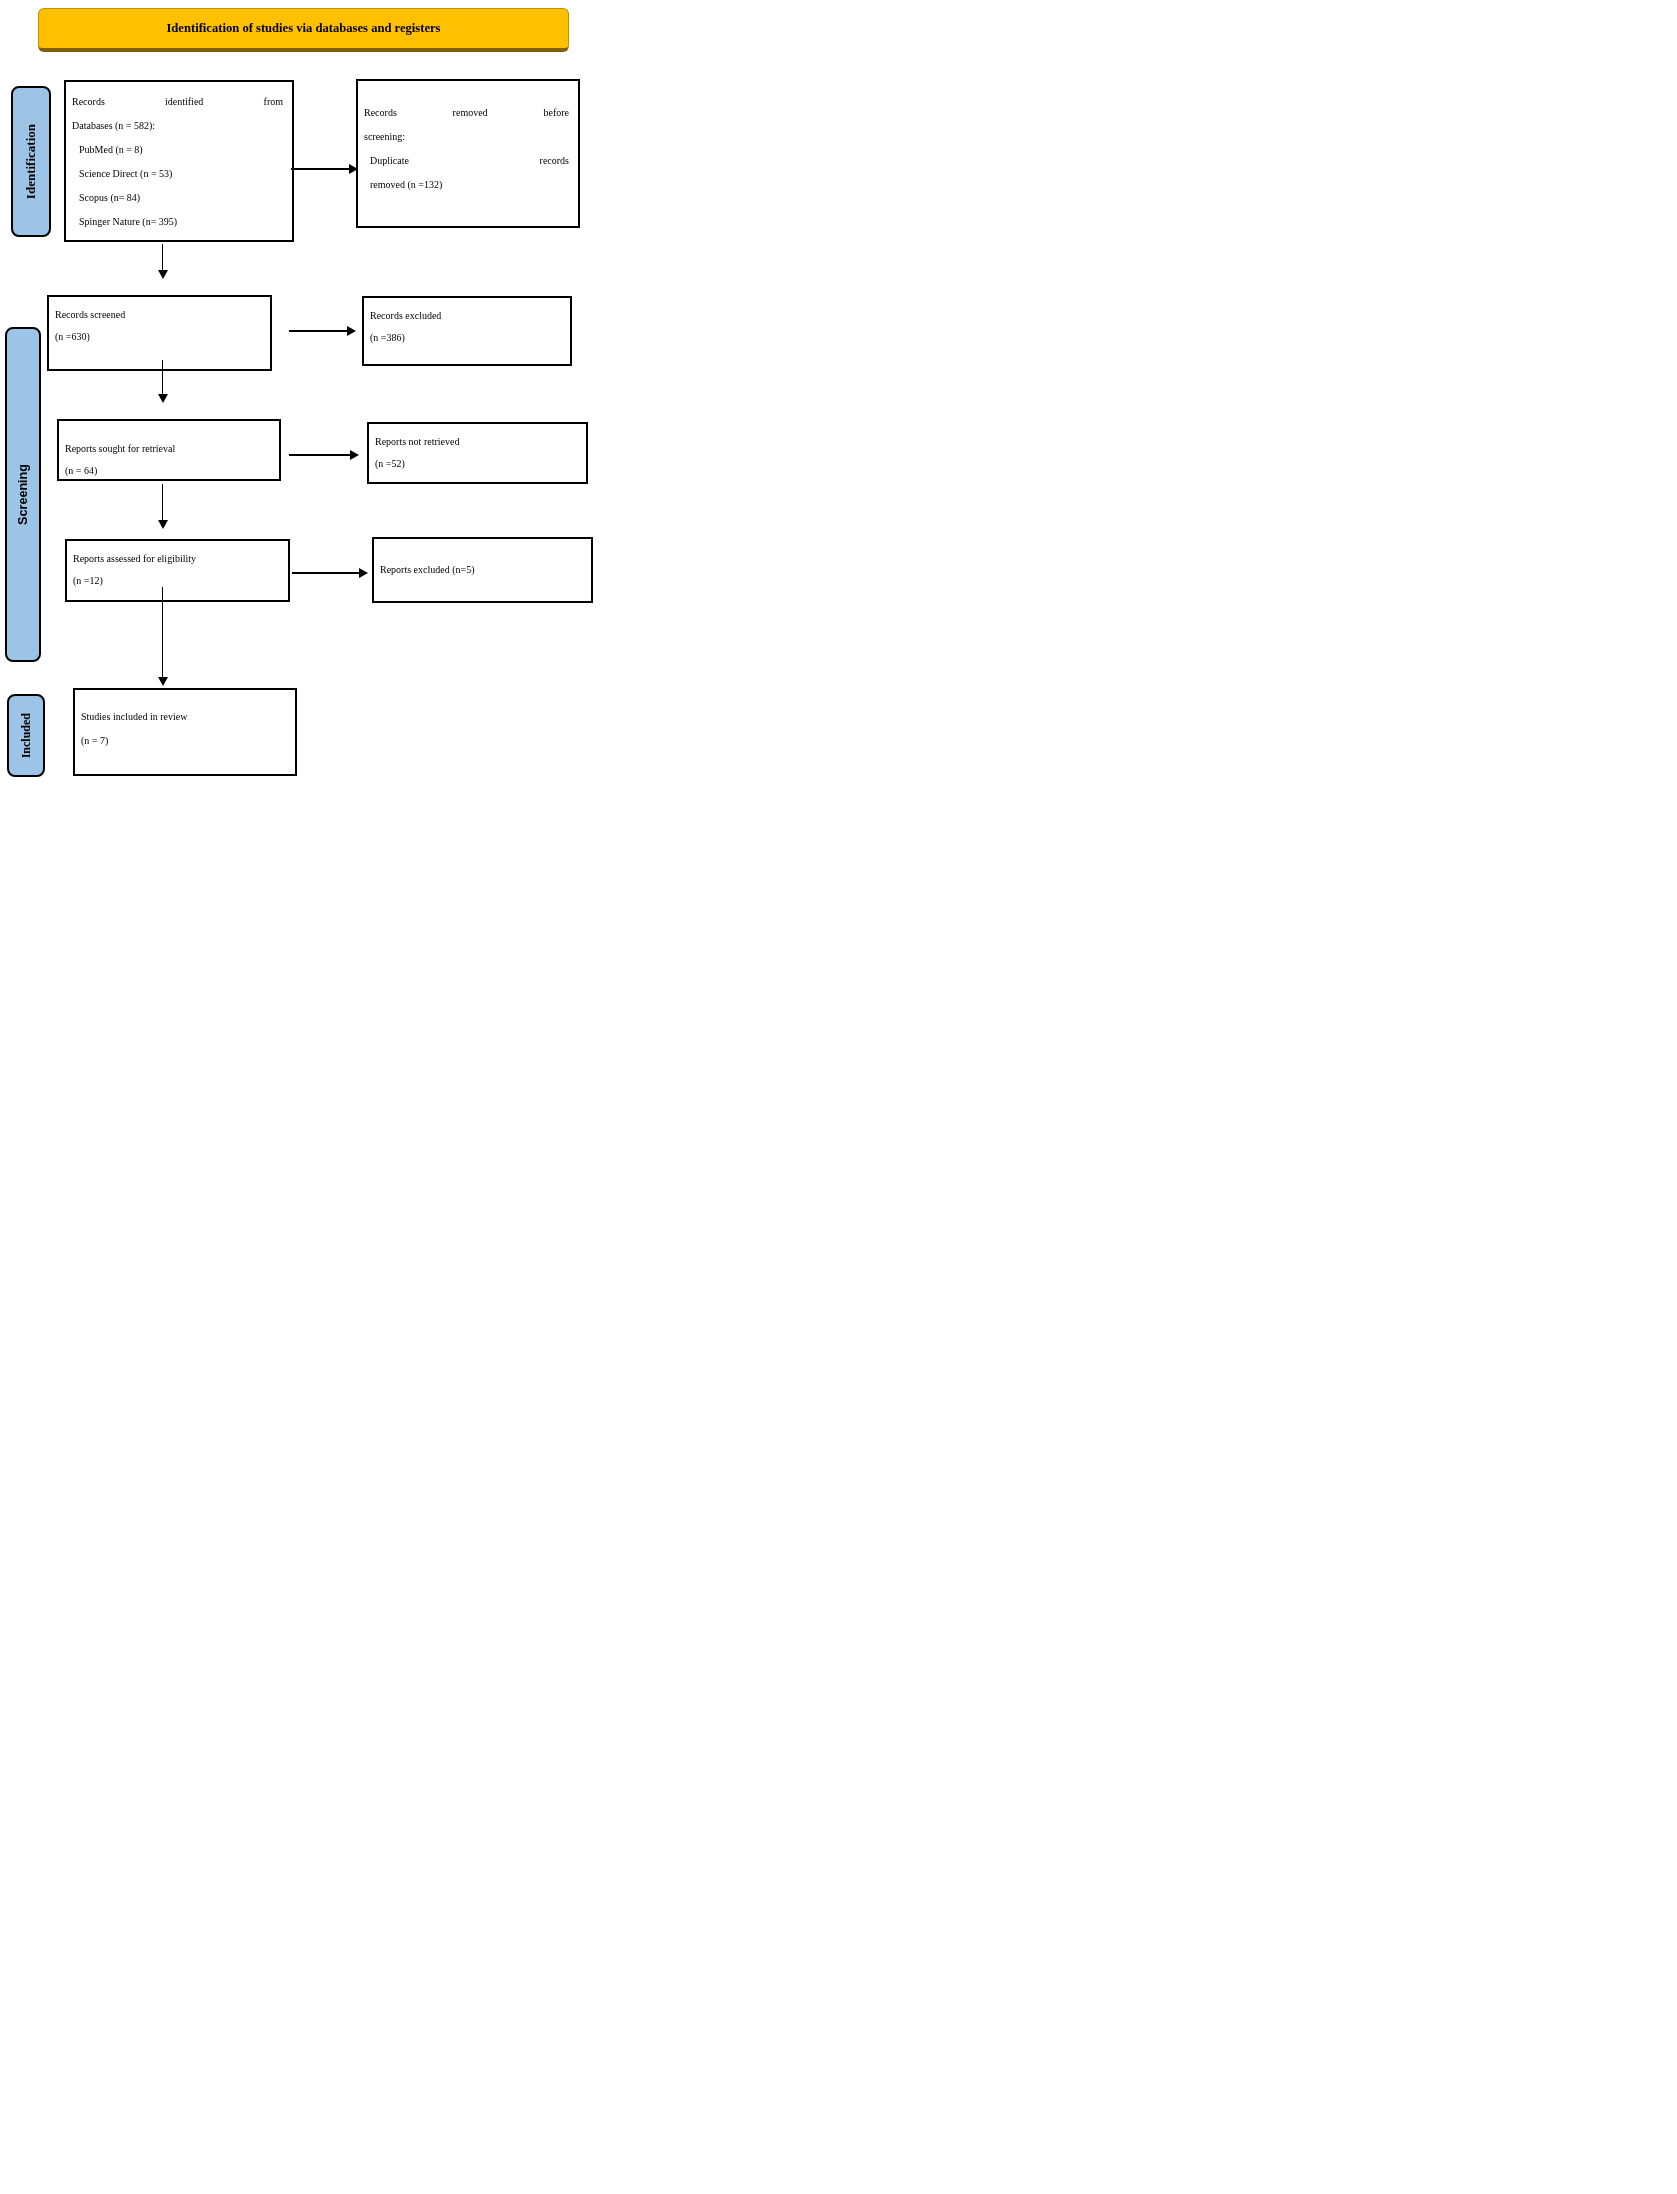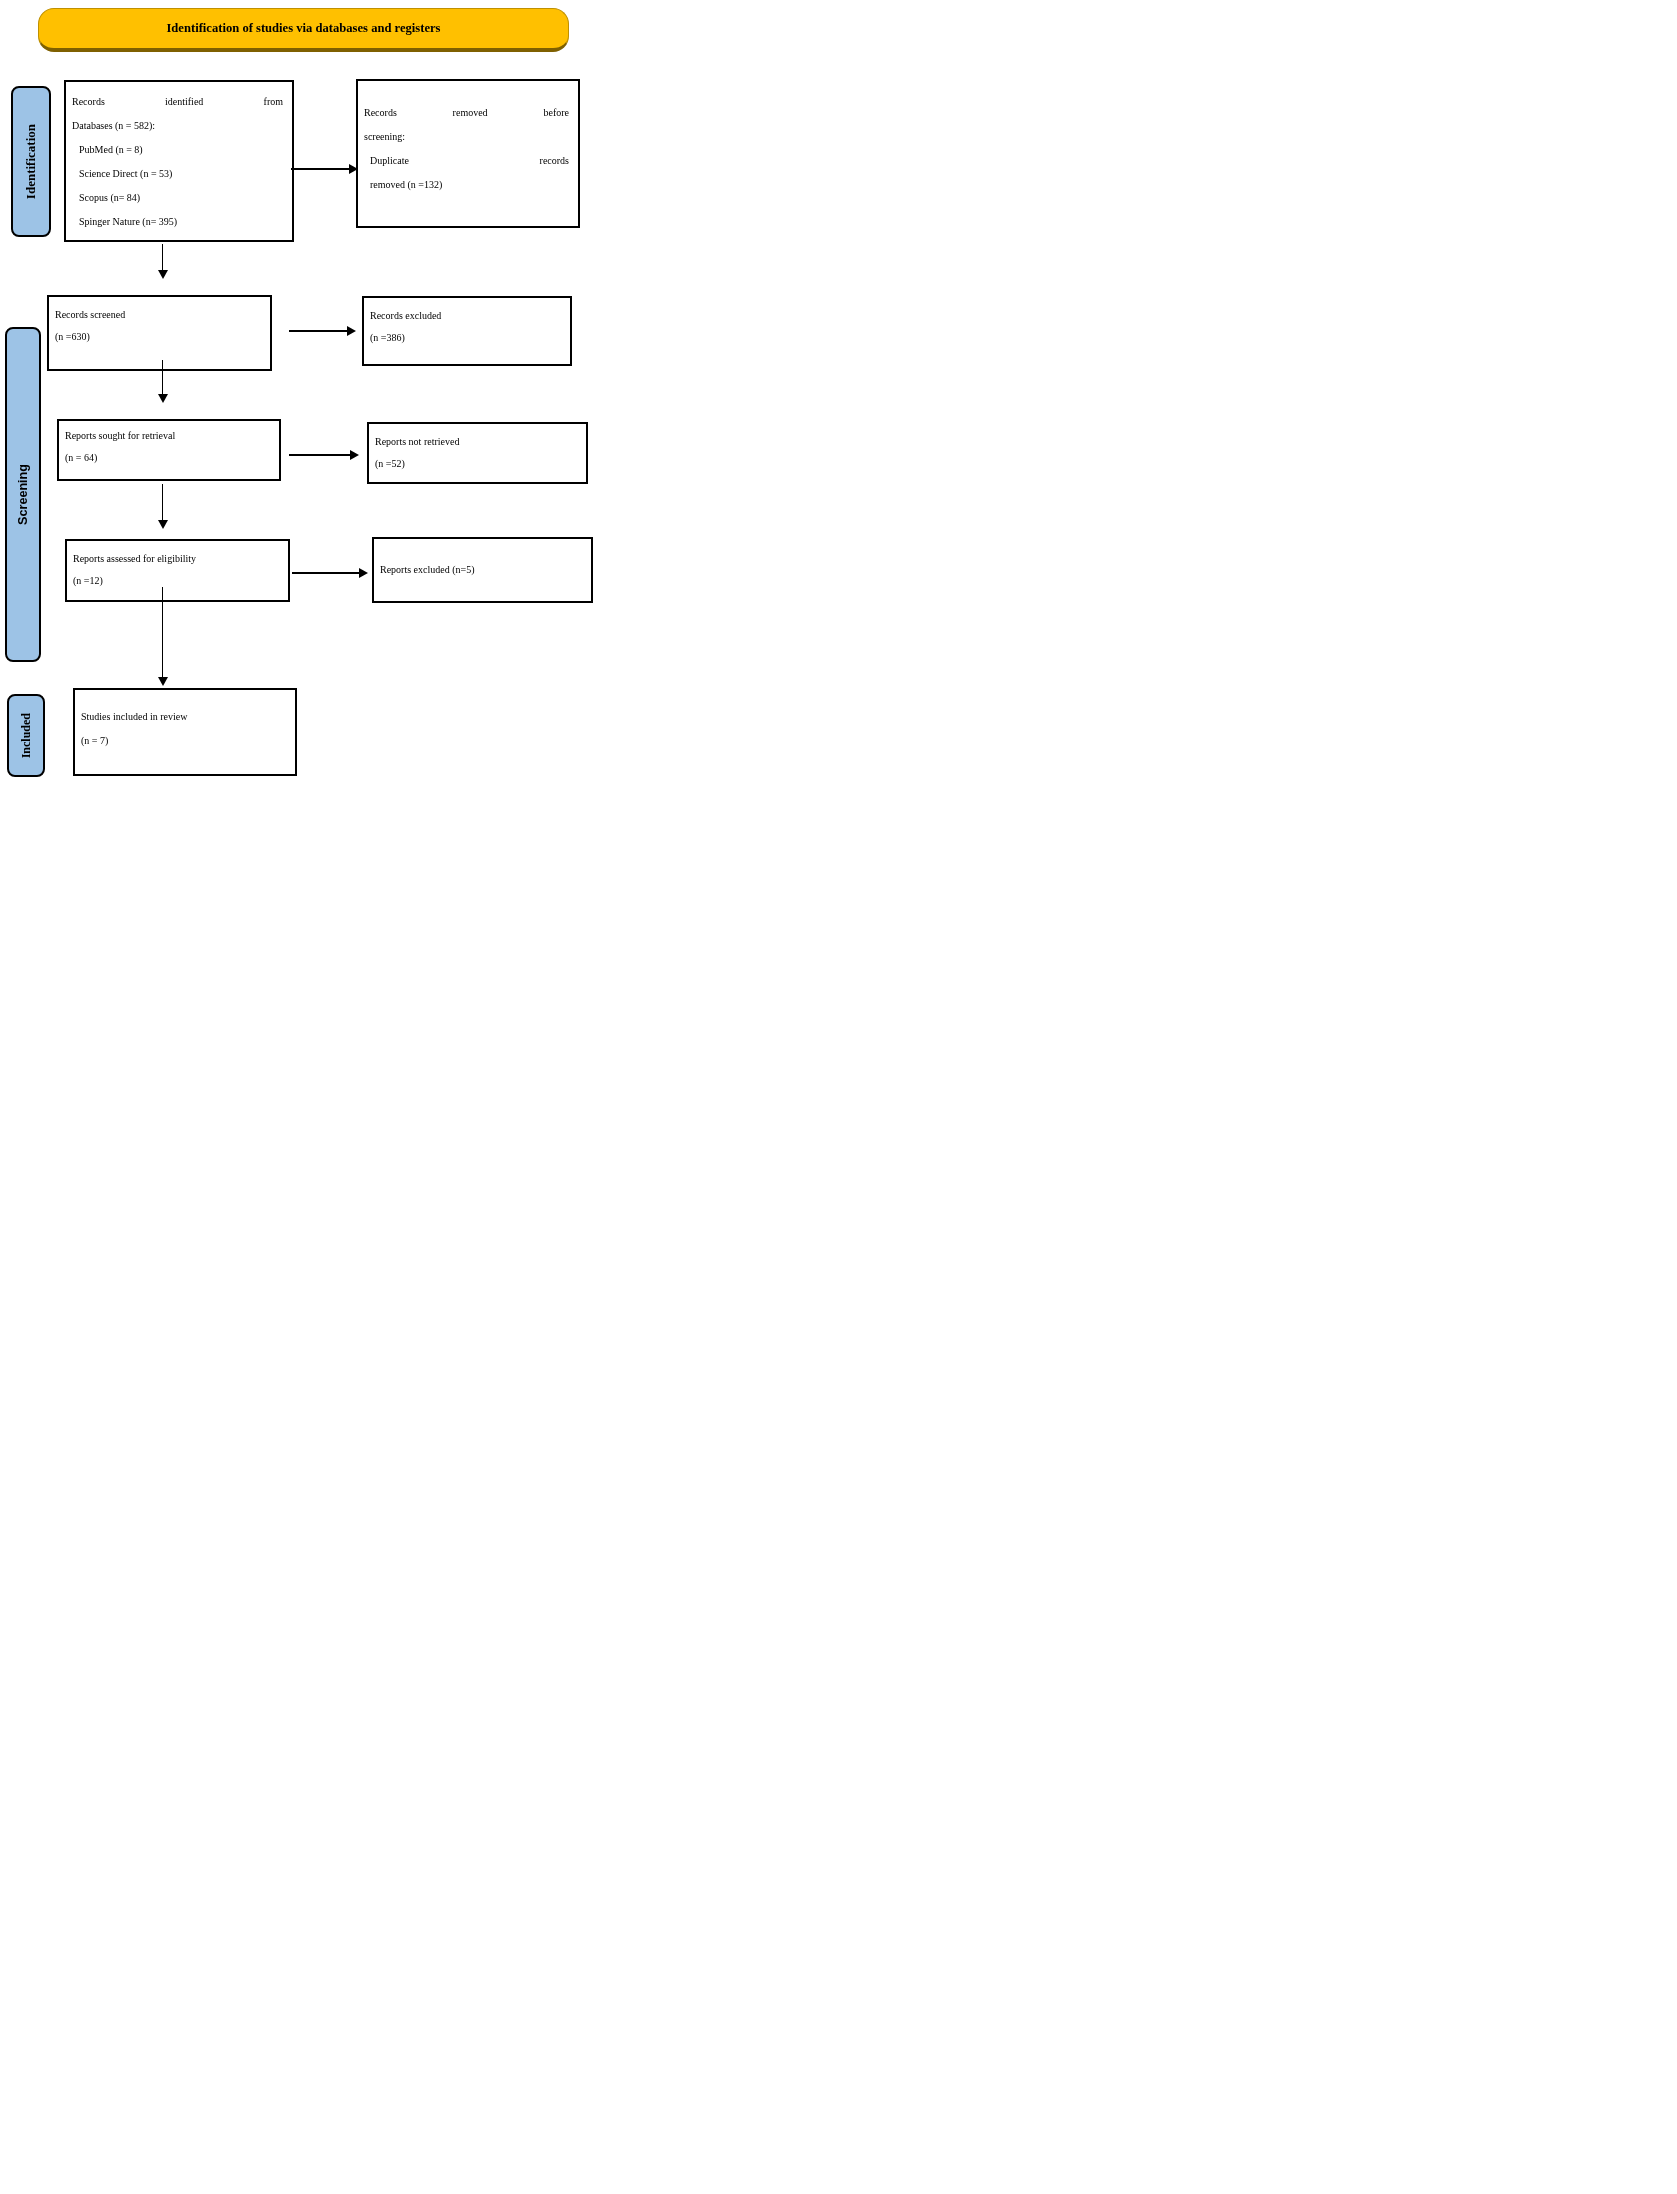--- a/index.html
+++ b/index.html
@@ -6,21 +6,21 @@
     --header-bg:#FFC000; --header-edge:#BF9000; --header-shadow:#7F6000;
     --sidebar-bg:#9DC3E6; --ink:#000000; --paper:#FFFFFF;
   }
   html,body{margin:0;padding:0;background:var(--paper);}
   #page{position:relative;width:604px;height:790px;background:var(--paper);
         font-family:"Liberation Serif",serif;color:var(--ink);overflow:hidden;}
 
   
   .banner{position:absolute;left:38px;top:7.6px;width:531px;height:44px;box-sizing:border-box;
           background:var(--header-bg);border:1px solid var(--header-edge);
-          border-bottom:4px solid var(--header-shadow);border-radius:16px;
+          border-bottom:4px solid var(--header-shadow);border-radius:6px;
           display:flex;align-items:center;justify-content:center;}
   .banner span{font-weight:bold;font-size:12.6px;}
 
   
   .stage{position:absolute;box-sizing:border-box;background:var(--sidebar-bg);
          border:2px solid var(--ink);border-radius:8px;
          display:flex;align-items:center;justify-content:center;}
   .stage .vtext{writing-mode:vertical-rl;transform:rotate(180deg);
                 font-weight:bold;white-space:nowrap;}
   .st-identification{left:10.6px;top:86px;width:40px;height:151px;}
@@ -35,21 +35,21 @@
        border:2px solid var(--ink);font-size:10px;}
   .ln{line-height:24px;white-space:nowrap;}
   .sm .ln{line-height:22px;}
   .ind{padding-left:7px;}
   .ind2{padding-left:6px;}
 
   .b-identified{left:64px;top:80px;width:230px;height:162px;padding:8px 9px 0 6px;}
   .b-removed{left:356px;top:79px;width:224px;height:149px;padding:20px 9px 0 6px;}
   .b-screened{left:47px;top:295px;width:225px;height:76px;padding:7px 9px 0 6px;}
   .b-excluded{left:362px;top:296px;width:210px;height:70px;padding:6.5px 9px 0 6px;}
-  .b-sought{left:57px;top:419px;width:224px;height:62px;padding:4px 9px 0 6px;}
+  .b-sought{left:57px;top:419px;width:224px;height:62px;padding:17px 9px 0 6px;}
   .b-notret{left:367px;top:422px;width:221px;height:62px;padding:6.5px 9px 0 6px;}
   .b-assessed{left:65px;top:539px;width:225px;height:63px;padding:6.5px 9px 0 6px;}
   .b-repexcl{left:372px;top:537px;width:221px;height:66px;display:flex;align-items:center;padding:0 9px 0 6px;}
   .b-studies{left:73px;top:688px;width:224px;height:88px;padding:15px 9px 0 6px;}
 
   
   .varrow{position:absolute;width:11px;display:flex;flex-direction:column;align-items:center;}
   .varrow .stem{width:1.5px;flex:1 1 auto;background:var(--ink);}
   .varrow .head{width:0;height:0;border-left:5.5px solid transparent;
                 border-right:5.5px solid transparent;border-top:9px solid var(--ink);}

